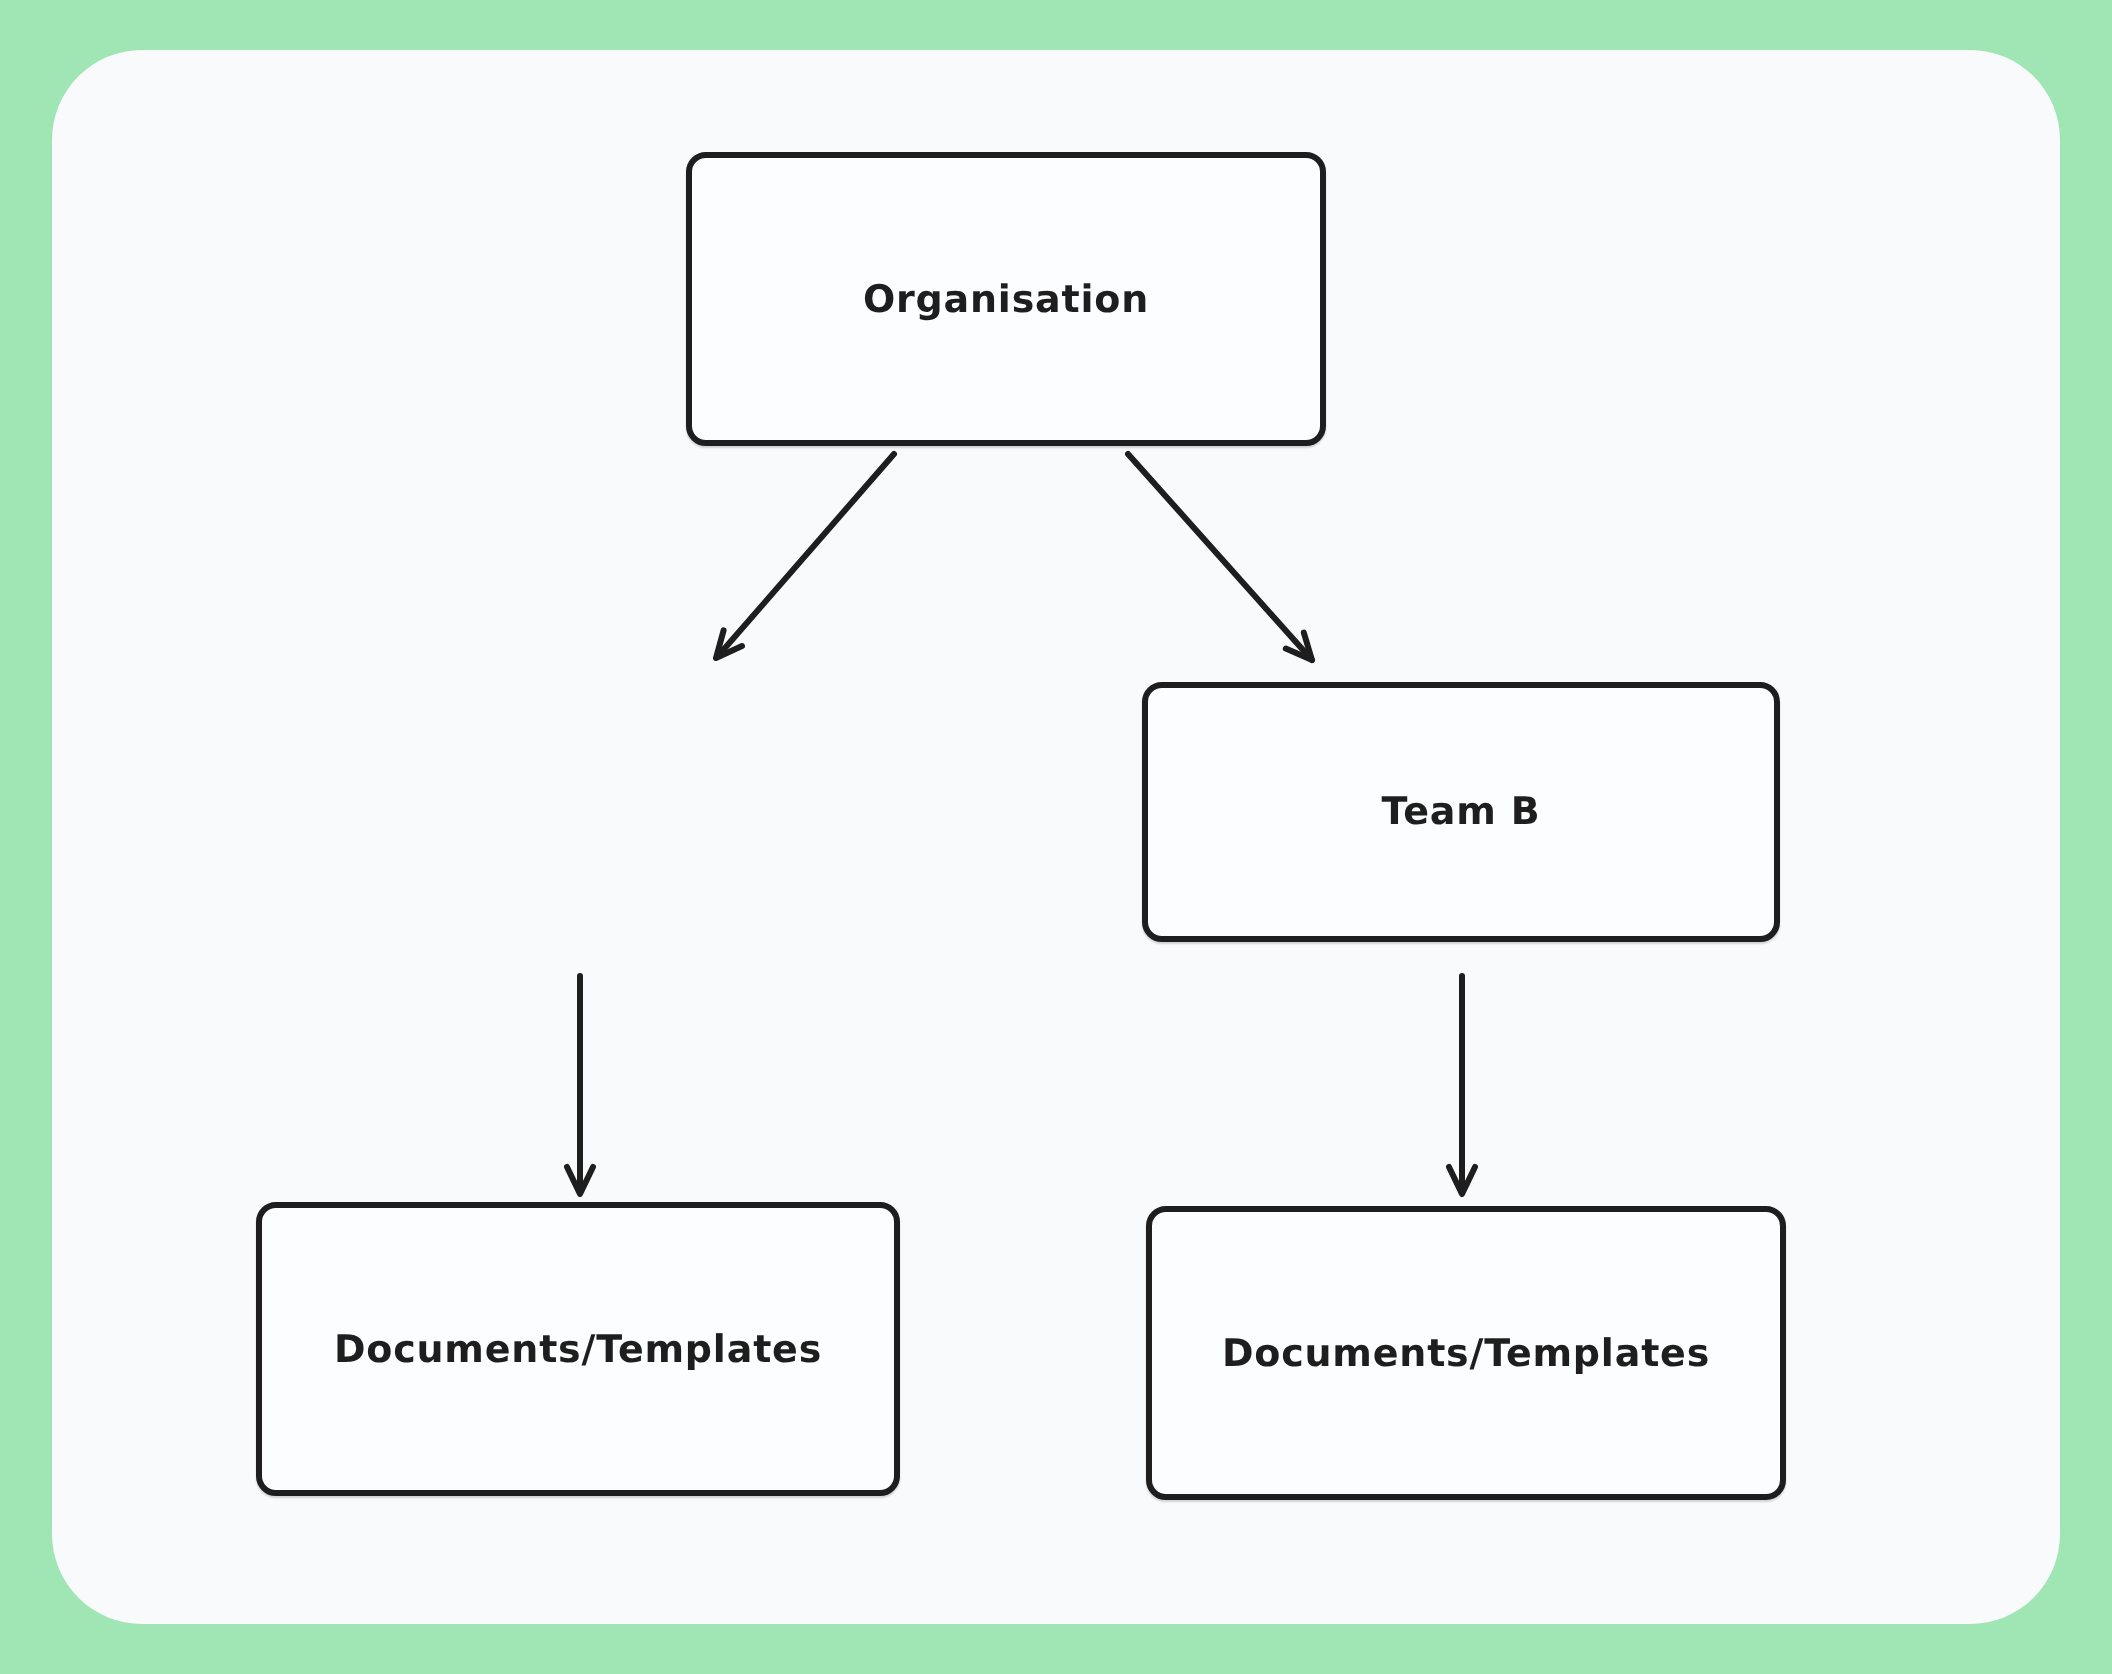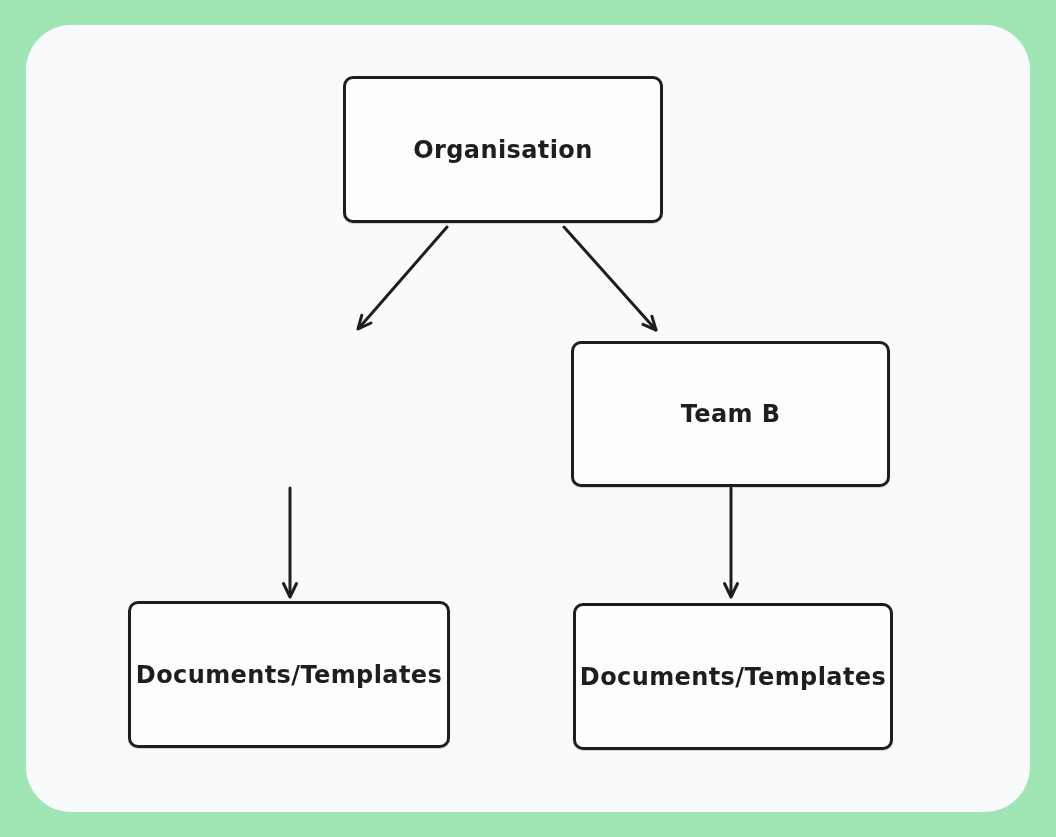--- a/index.html
+++ b/index.html
@@ -37,30 +37,30 @@
     box-sizing: border-box;
     border: 3.5px solid #1e1e1e;
     border-radius: 10px;
     background: #fcfdfe;
     display: flex;
     align-items: center;
     justify-content: center;
     box-shadow: 0 1px 1px rgba(30,30,30,0.18);
   }
   .node-label {
-    font-size: 24px;
+    font-size: 19px;
     font-weight: 700;
     letter-spacing: 0.4px;
     color: #1e1e1e;
     white-space: nowrap;
     user-select: none;
   }
   #node-organisation { left: 343px; top: 76px;  width: 320px; height: 147px; }
   #node-team-a       { left: 128px; top: 341px; width: 322px; height: 146px; }
-  #node-team-b       { left: 571px; top: 341px; width: 319px; height: 146px; }
+  #node-team-b       { left: 571px; top: 341px; width: 319px; height: 130px; }
   #node-docs-a       { left: 128px; top: 601px; width: 322px; height: 147px; }
   #node-docs-b       { left: 573px; top: 603px; width: 320px; height: 147px; }
   .edge {
     fill: none;
     stroke-width: 3;
     stroke-linecap: round;
     stroke-linejoin: round;
   }
 </style>
 </head>

